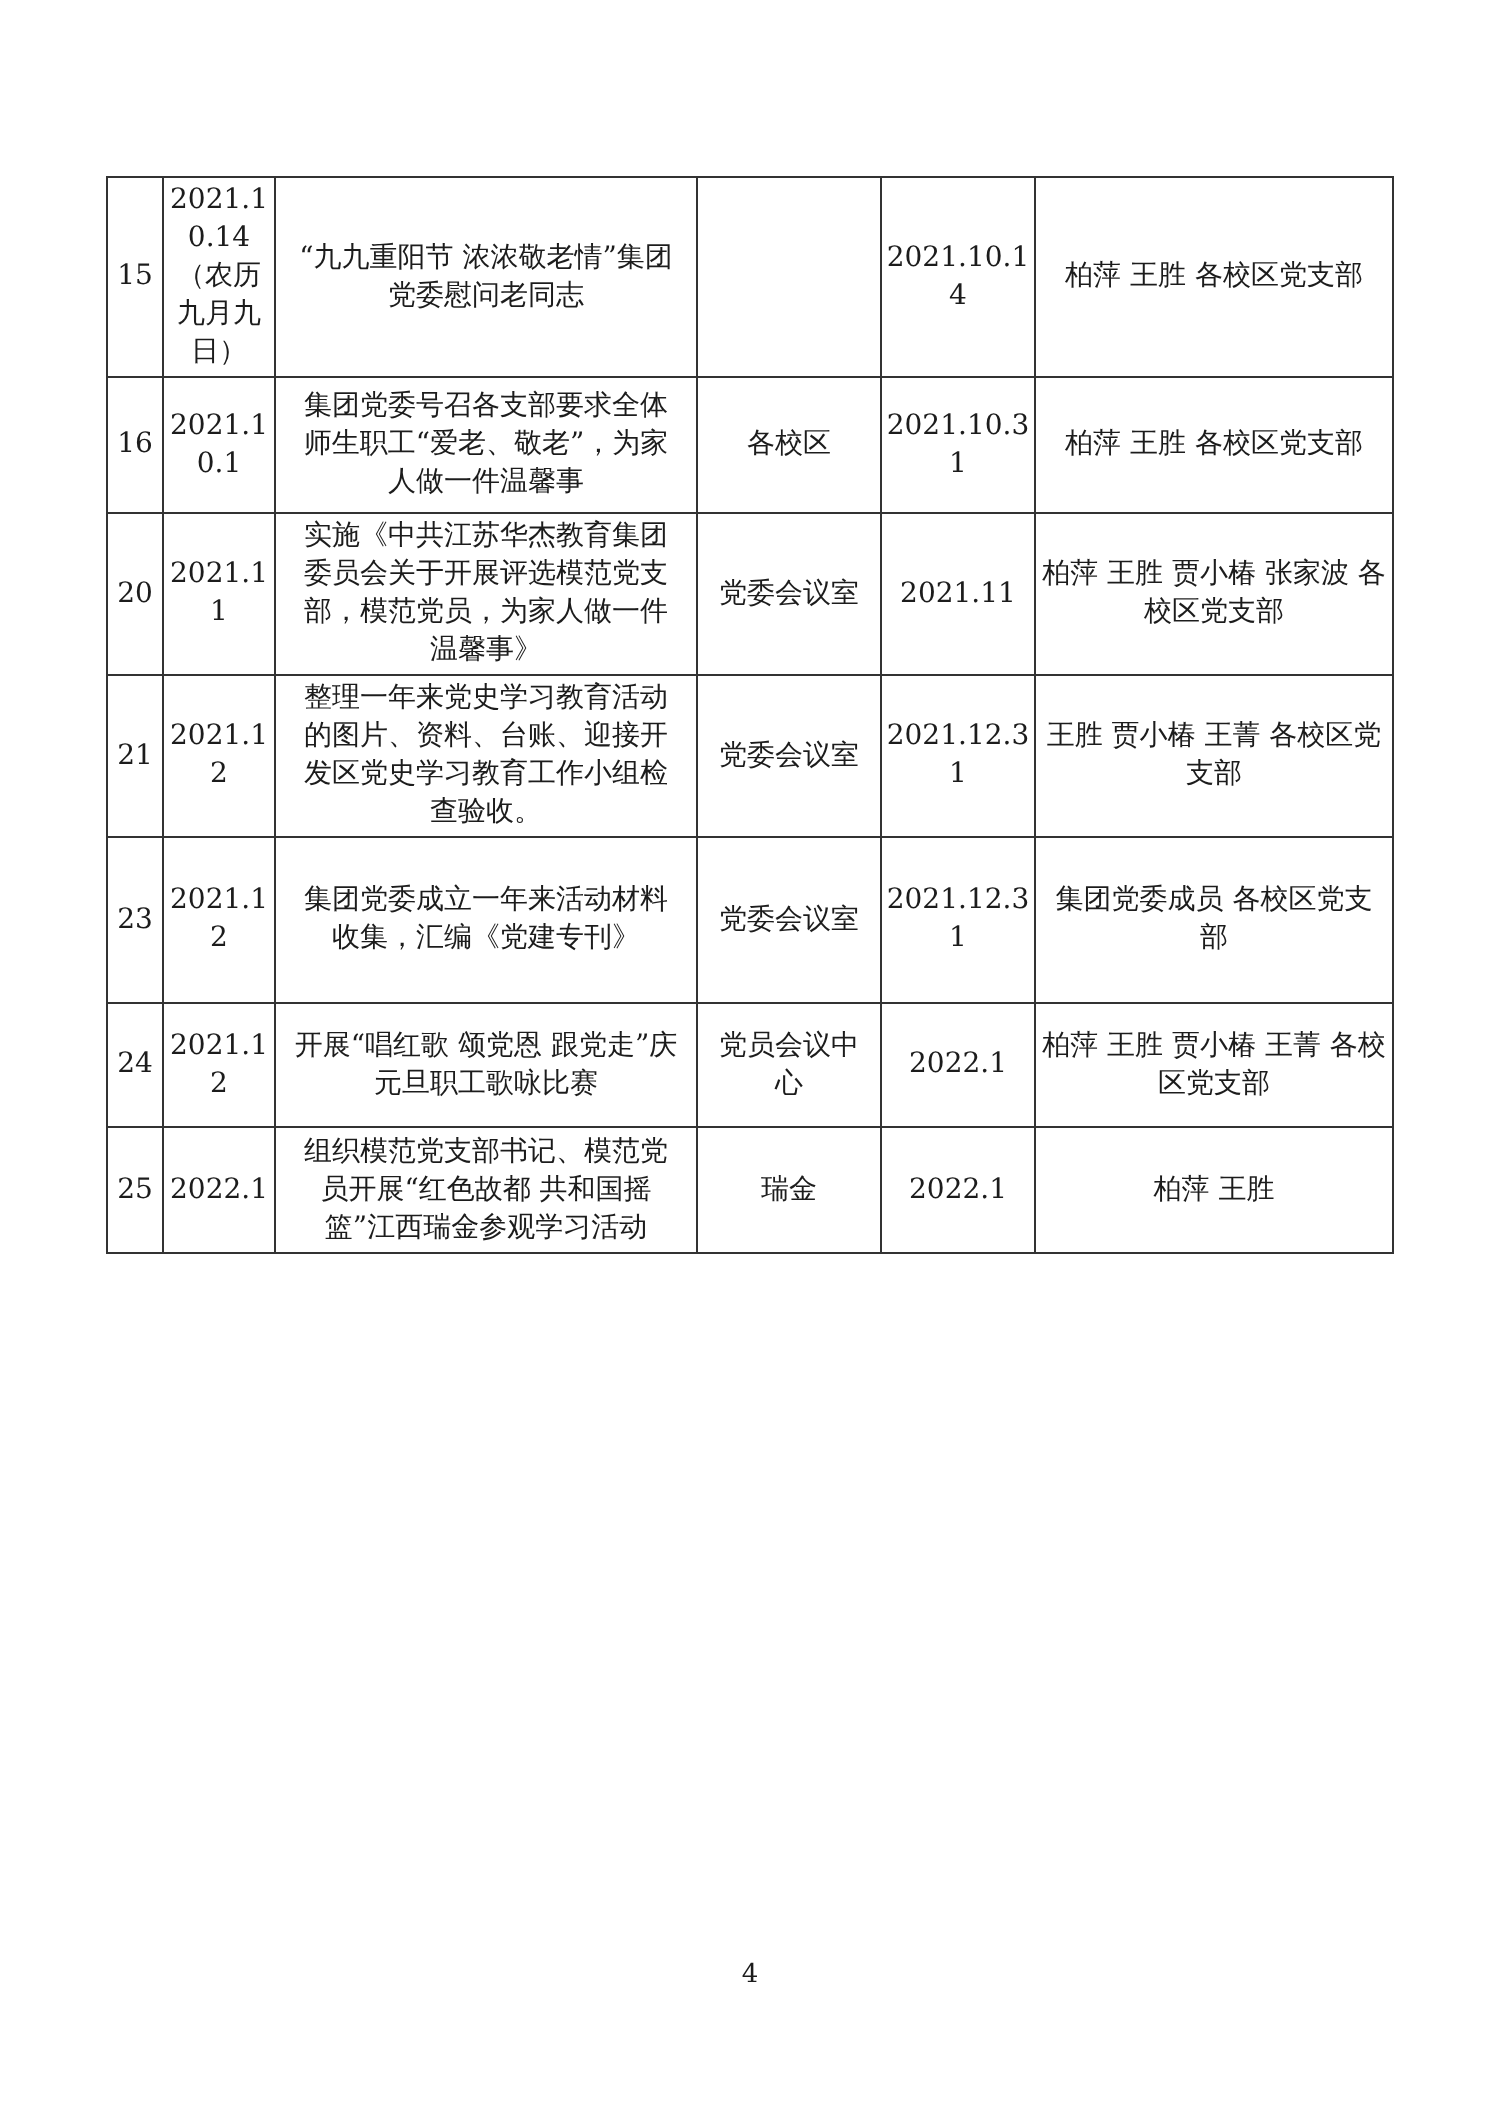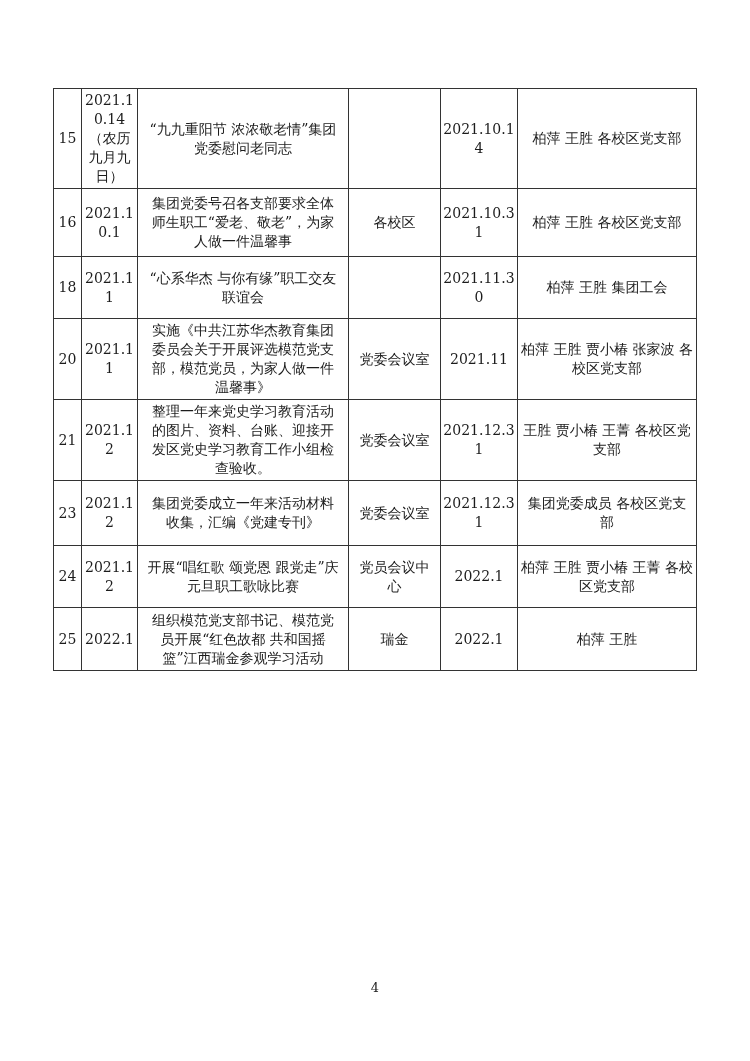--- a/index.html
+++ b/index.html
@@ -43,21 +43,21 @@
   .schedule td.c-ppl { padding: 2px 3px; }
 
   tr.r0  { height: 100px; }
   tr.r1  { height: 68px; }
   tr.r2  { height: 60px; }
   tr.r3  { height: 62px; }
   tr.r4  { height: 67px; }
   tr.r5  { height: 76px; }
   tr.r6  { height: 77px; }
   tr.r7  { height: 65px; }
-  tr.r8  { height: 65px; margin-left: 10px; }
+  tr.r8  { height: 83px; margin-left: 10px; }
   tr.r9  { height: 62px; }
   tr.r10 { height: 63px; }
 
   .page-number {
     position: absolute;
     top: 980px;
     left: 0;
     width: 100%;
     text-align: center;
     font-size: 13px;
@@ -89,28 +89,20 @@
         <td class="c-fin">2021.10.14</td>
         <td class="c-ppl">柏萍 王胜 各校区党支部</td>
       </tr>
       <tr class="r1">
         <td class="c-no">16</td>
         <td class="c-date">2021.10.1</td>
         <td class="c-act">集团党委号召各支部要求全体师生职工“爱老、敬老”，为家人做一件温馨事</td>
         <td class="c-loc">各校区</td>
         <td class="c-fin">2021.10.31</td>
         <td class="c-ppl">柏萍 王胜 各校区党支部</td>
-      </tr>
-      <tr class="r3">
-        <td class="c-no">18</td>
-        <td class="c-date">2021.11</td>
-        <td class="c-act">“心系华杰 与你有缘”职工交友联谊会</td>
-        <td class="c-loc"></td>
-        <td class="c-fin">2021.11.30</td>
-        <td class="c-ppl">柏萍 王胜 集团工会</td>
       </tr>
       <tr class="r5">
         <td class="c-no">20</td>
         <td class="c-date">2021.11</td>
         <td class="c-act">实施《中共江苏华杰教育集团委员会关于开展评选模范党支部，模范党员，为家人做一件温馨事》</td>
         <td class="c-loc">党委会议室</td>
         <td class="c-fin">2021.11</td>
         <td class="c-ppl">柏萍 王胜 贾小椿 张家波 各校区党支部</td>
       </tr>
       <tr class="r6">

